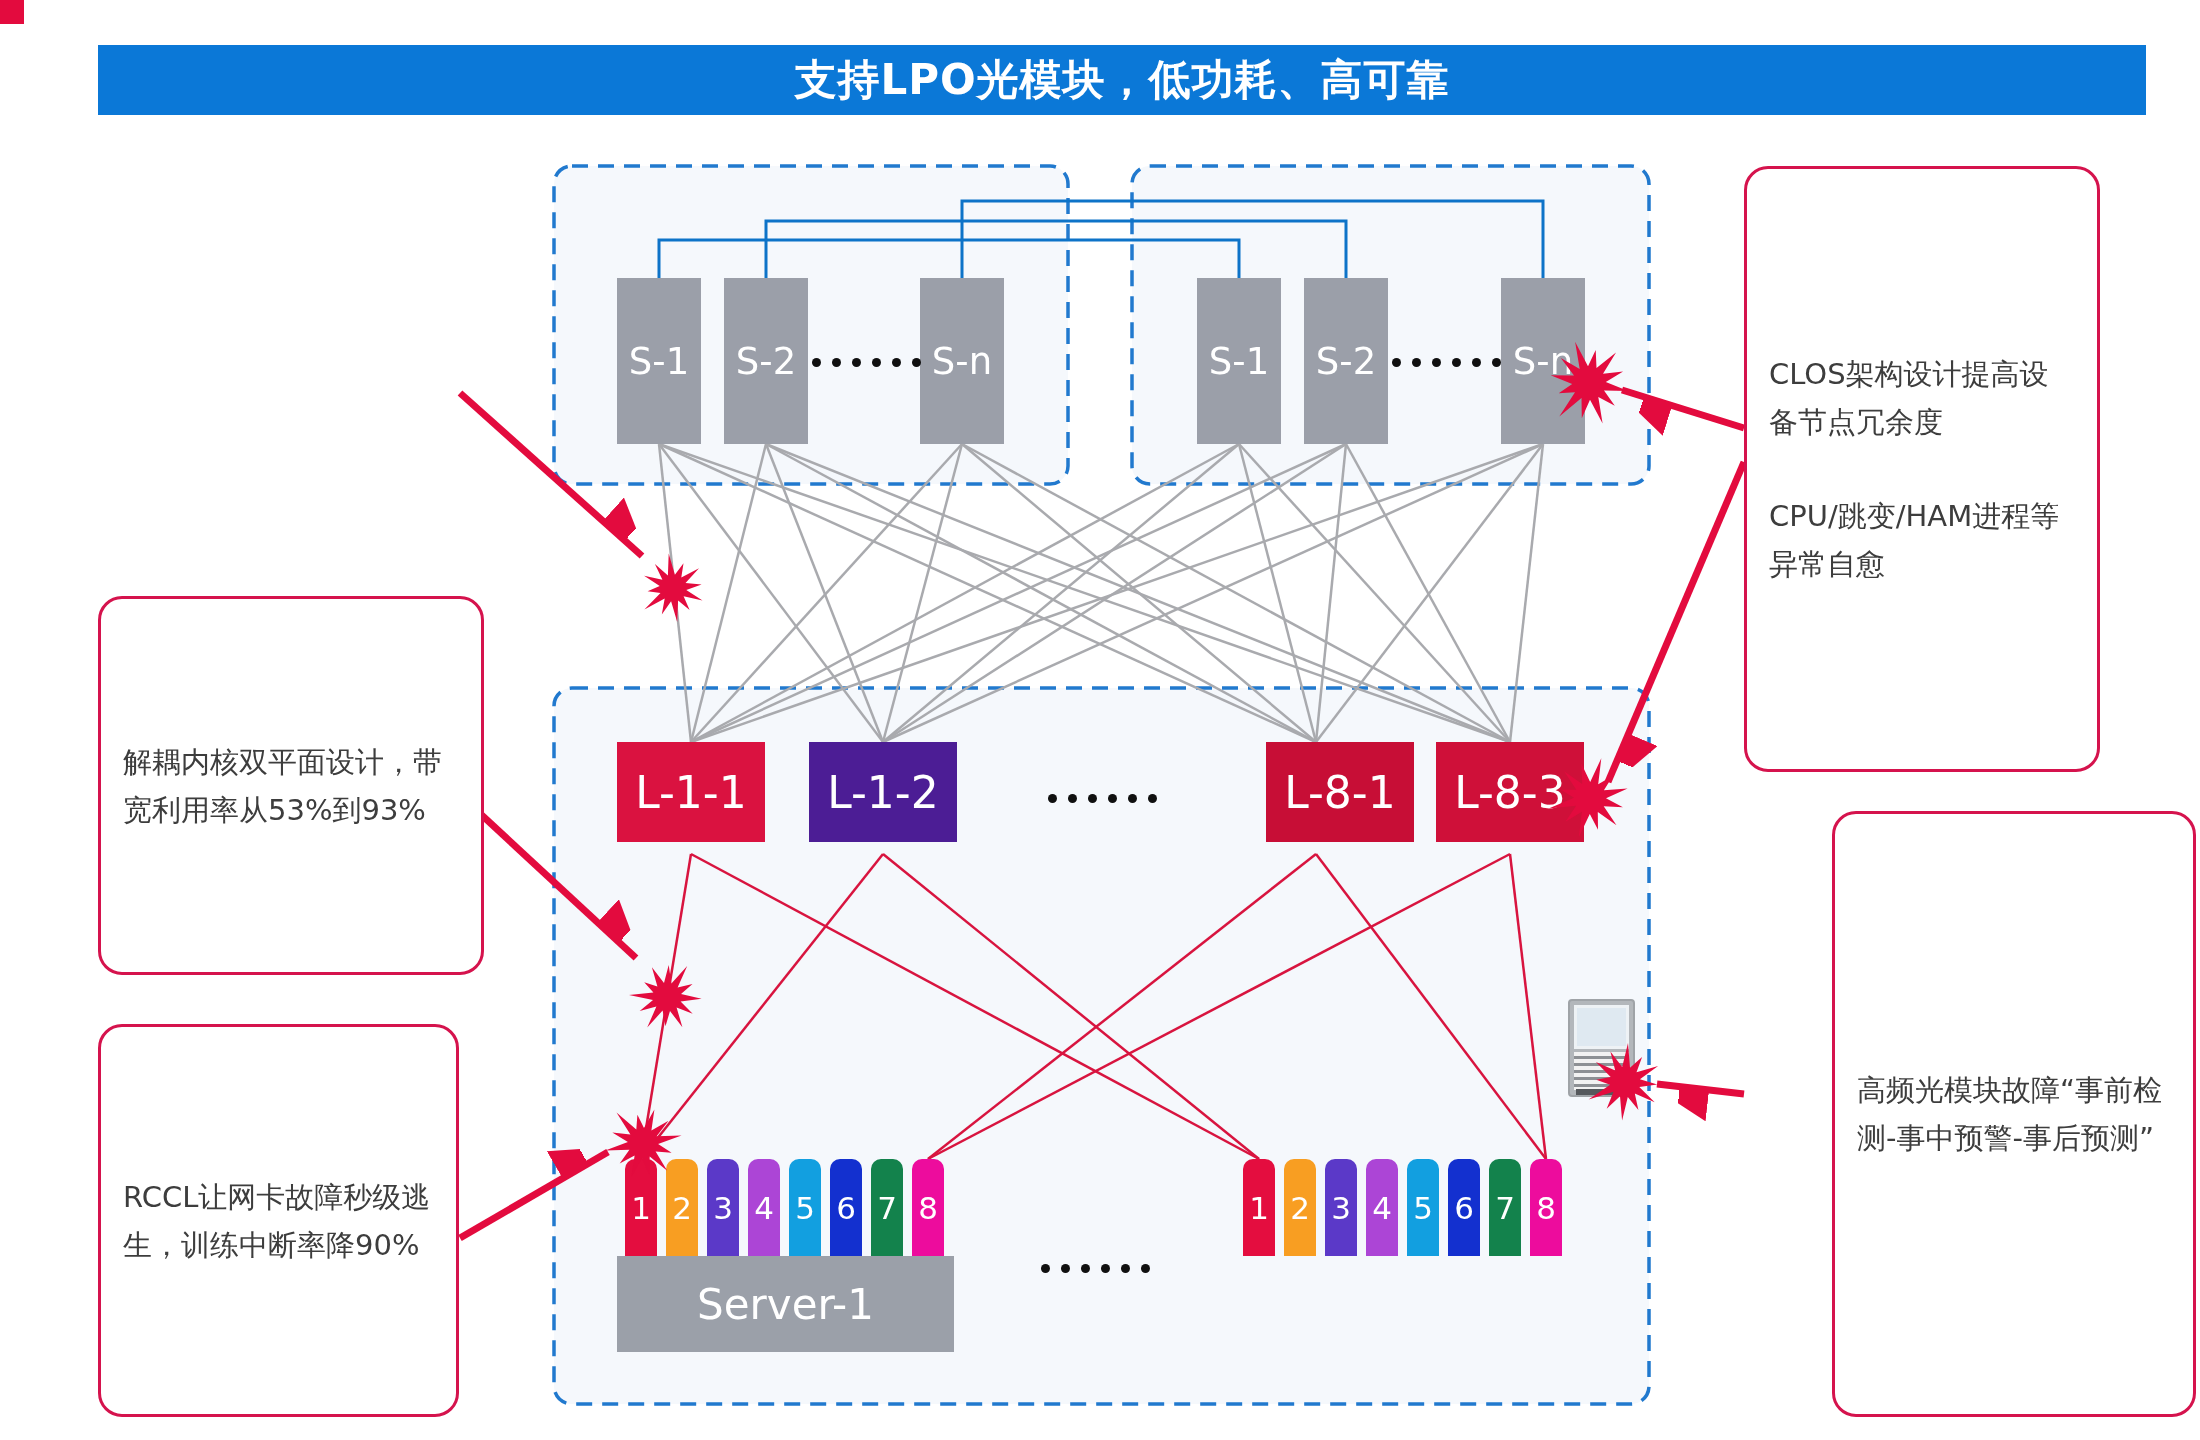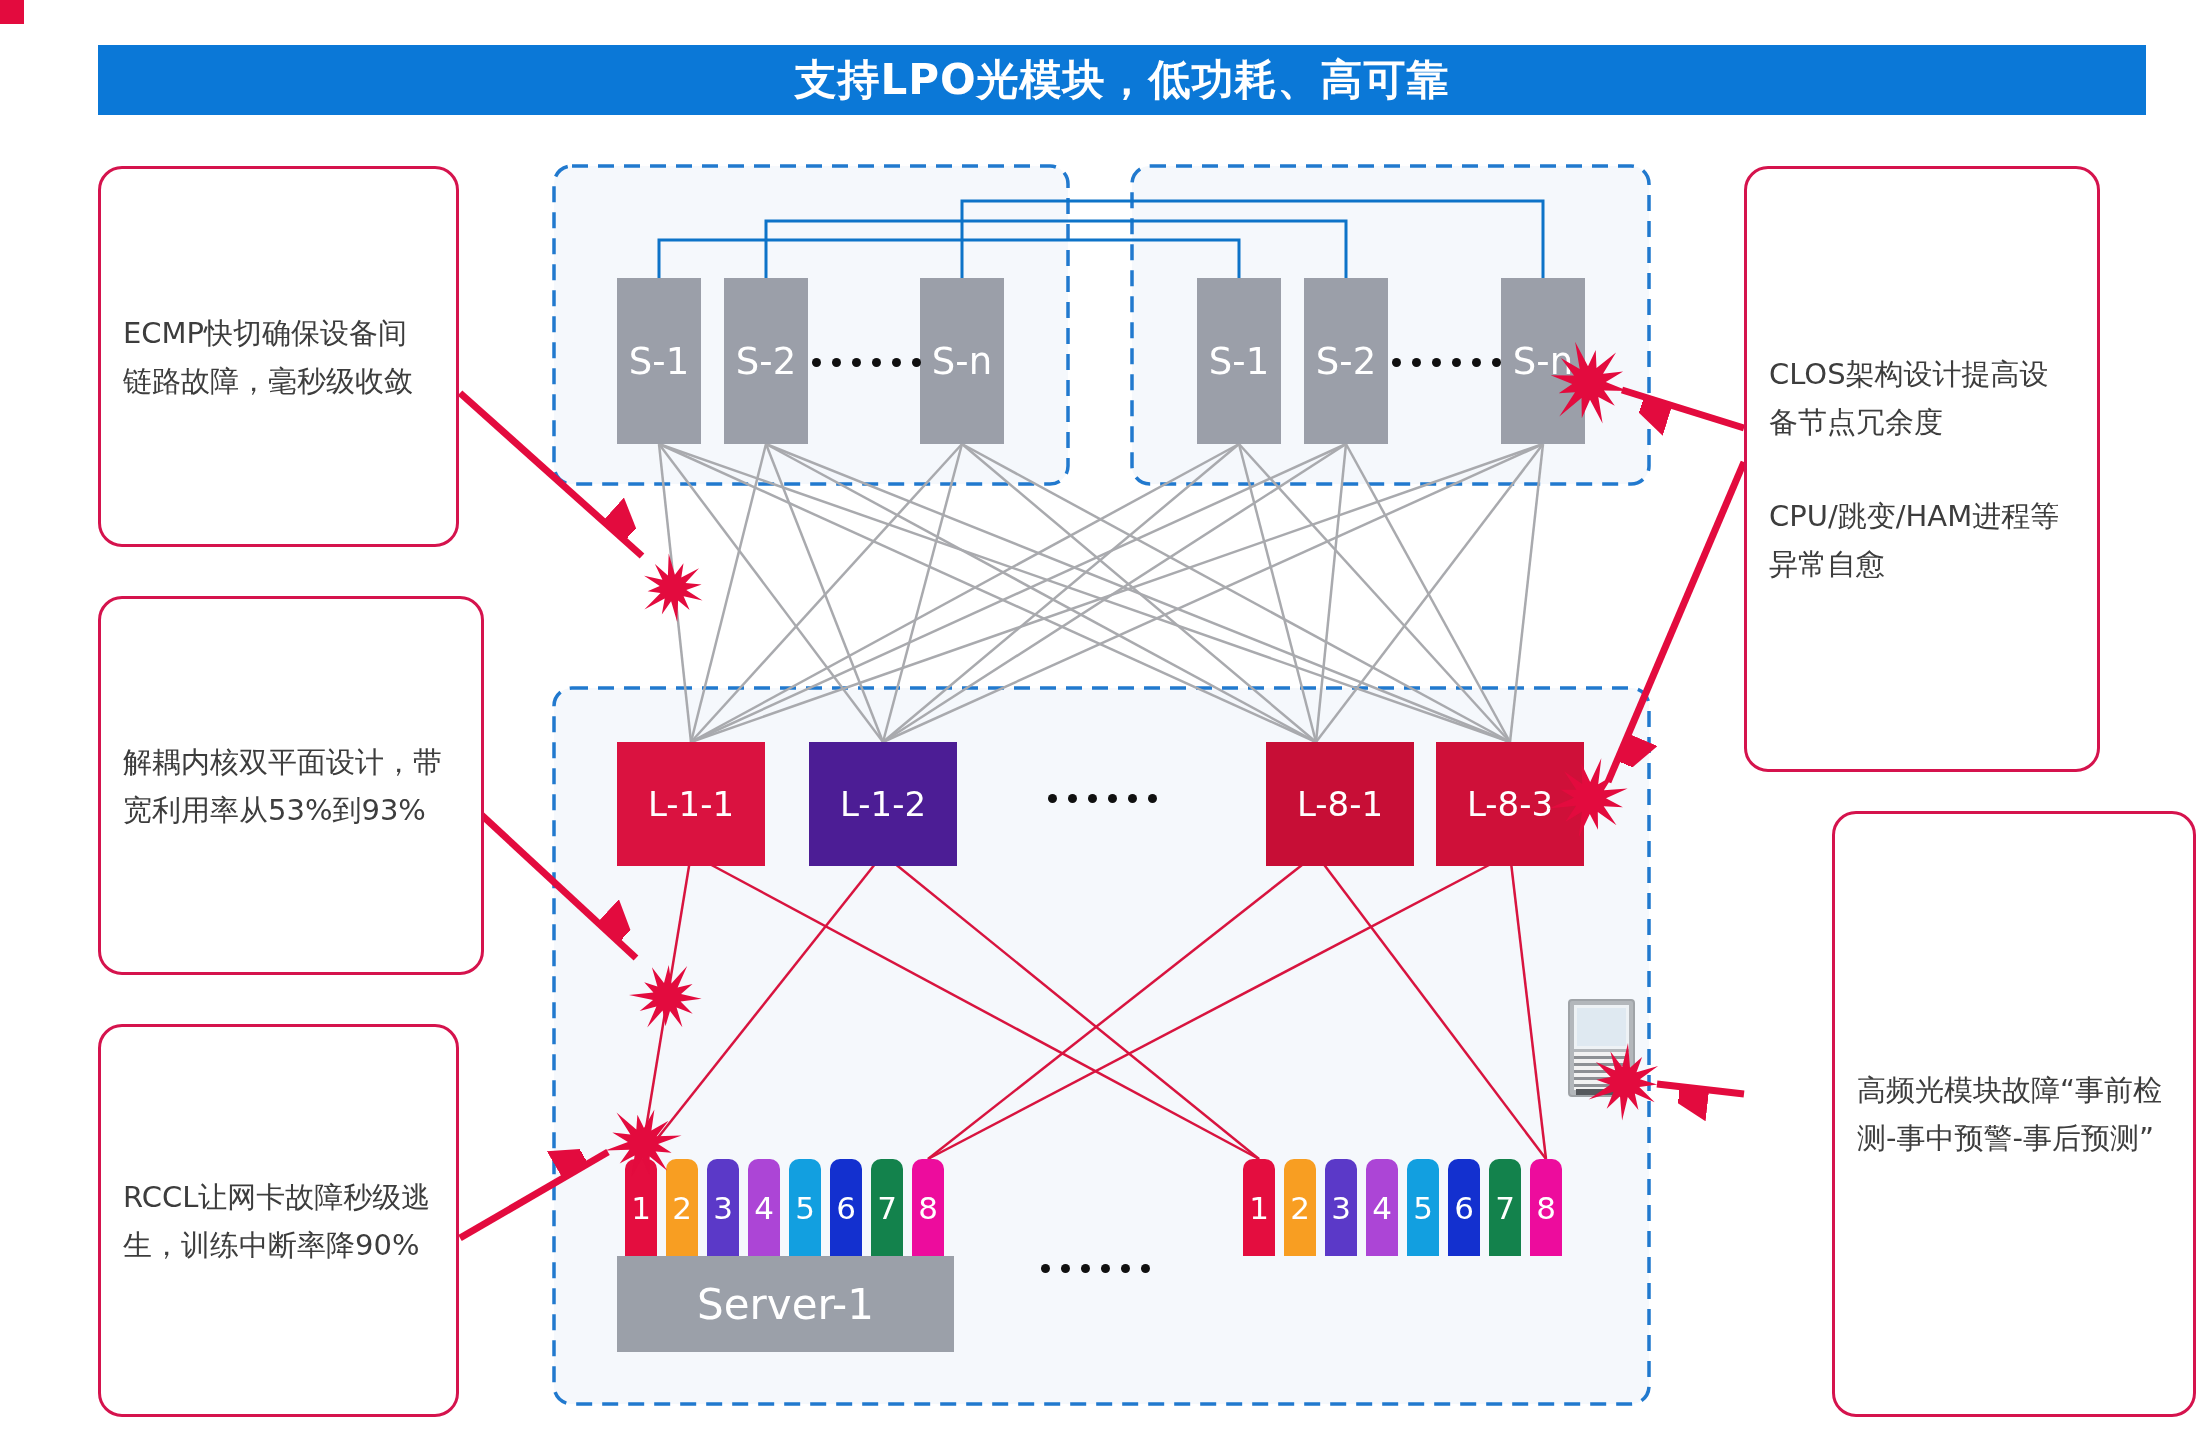--- a/index.html
+++ b/index.html
@@ -26,22 +26,22 @@
 
   svg.layer{position:absolute;left:0;top:0;}
   #base{z-index:1;}
   #overlay{z-index:4;pointer-events:none;}
   .node-layer{position:absolute;left:0;top:0;width:100%;height:100%;z-index:3;pointer-events:none;}
   .ui-layer{position:absolute;left:0;top:0;width:100%;height:100%;z-index:5;pointer-events:none;}
   .ui-layer > *{pointer-events:auto;justify-content:center;}
 
   .sw{position:absolute;width:84px;height:166px;background:var(--spine_fill);
     display:flex;align-items:center;justify-content:center;color:#fff;font-size:37px;}
-  .leaf{position:absolute;width:148px;height:124px;
-    display:flex;align-items:center;justify-content:center;color:#fff;font-size:34px;}
+  .leaf{position:absolute;width:148px;height:100px;
+    display:flex;align-items:center;justify-content:center;color:#fff;font-size:44px;}
   .server{position:absolute;width:337px;height:96px;background:var(--server_fill);
     display:flex;align-items:center;justify-content:center;color:#fff;font-size:42px;}
   .nic{position:absolute;width:32px;height:97px;border-radius:10px 10px 0 0;
     display:flex;align-items:center;justify-content:center;color:#fff;font-size:31px;}
 
   .dots{position:absolute;display:flex;gap:11px;align-items:center;}
   .dots span{width:9px;height:9px;border-radius:50%;background:#101010;display:block;}
 
   .om-icon{position:absolute;left:1568px;top:999px;width:67px;height:98px;
     background:#b3b7bb;border-radius:4px;border:2px solid #9fa3a7;box-sizing:border-box;}
@@ -205,23 +205,20 @@
       <polygon points="631.4,1177.1 634.6,1155.6 619.7,1163.4 629.4,1149.7 605.2,1150.4 627.9,1142.0 612.3,1132.5 630.4,1134.6 616.5,1112.6 636.3,1129.4 637.4,1114.7 644.0,1127.9 654.4,1109.6 651.4,1130.4 668.5,1120.7 656.6,1136.3 681.5,1135.4 658.1,1144.0 671.6,1152.8 655.6,1151.4 667.2,1170.7 649.7,1156.6 649.3,1174.8 642.0,1158.1"></polygon>
       <polygon points="1654.7,1102.3 1634.8,1093.5 1638.4,1109.9 1627.8,1096.9 1622.1,1120.4 1620.0,1096.3 1606.7,1108.7 1613.5,1091.8 1588.6,1099.4 1610.1,1084.8 1596.3,1079.8 1610.7,1077.0 1595.9,1062.1 1615.2,1070.5 1610.4,1051.5 1622.2,1067.1 1628.0,1042.9 1630.0,1067.7 1642.1,1057.0 1636.5,1072.2 1658.1,1066.1 1639.9,1079.2 1657.3,1084.5 1639.3,1087.0"></polygon>
     </g>
   </svg>
 
   <div class="ui-layer">
     <div class="title-bar">
       <span>支持LPO光模块，低功耗、高可靠</span>
     </div>
 
-    <div class="callout" style="left:98px;top:166px;width:361px;height:381px">
-      <p>ECMP快切确保设备间链路故障，毫秒级收敛</p>
-    </div>
     <div class="callout" style="left:98px;top:596px;width:386px;height:379px">
       <p>解耦内核双平面设计，带宽利用率从53%到93%</p>
     </div>
     <div class="callout" style="left:98px;top:1024px;width:361px;height:393px">
       <p>RCCL让网卡故障秒级逃生，训练中断率降90%</p>
     </div>
 
     <div class="callout" style="left:1744px;top:166px;width:356px;height:606px">
       <p>CLOS架构设计提高设备节点冗余度</p>
       <p>CPU/跳变/HAM进程等异常自愈</p>

